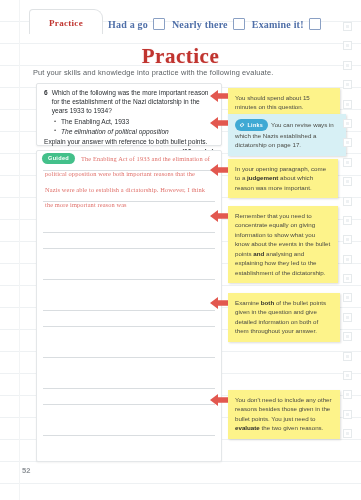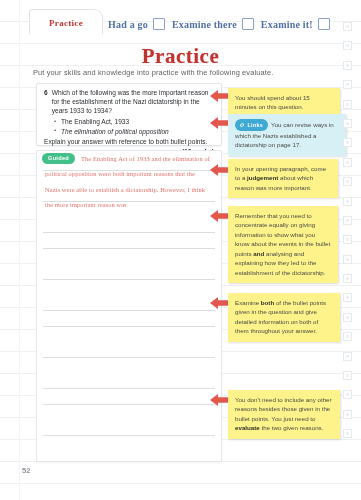--- a/index.html
+++ b/index.html
@@ -232,21 +232,21 @@
     <span class="tab-label">Practice</span>
   </div>
   <div class="tab-underline"></div>
 
   <div class="progress">
     <div class="prog-item">
       <span class="prog-label">Had a go</span>
       <span class="prog-box"></span>
     </div>
     <div class="prog-item">
-      <span class="prog-label">Examine there</span>
+      <span class="prog-label">Nearly there</span>
       <span class="prog-box"></span>
     </div>
     <div class="prog-item">
       <span class="prog-label">Examine it!</span>
       <span class="prog-box"></span>
     </div>
   </div>
 
   <div class="page-title">Practice</div>
 

